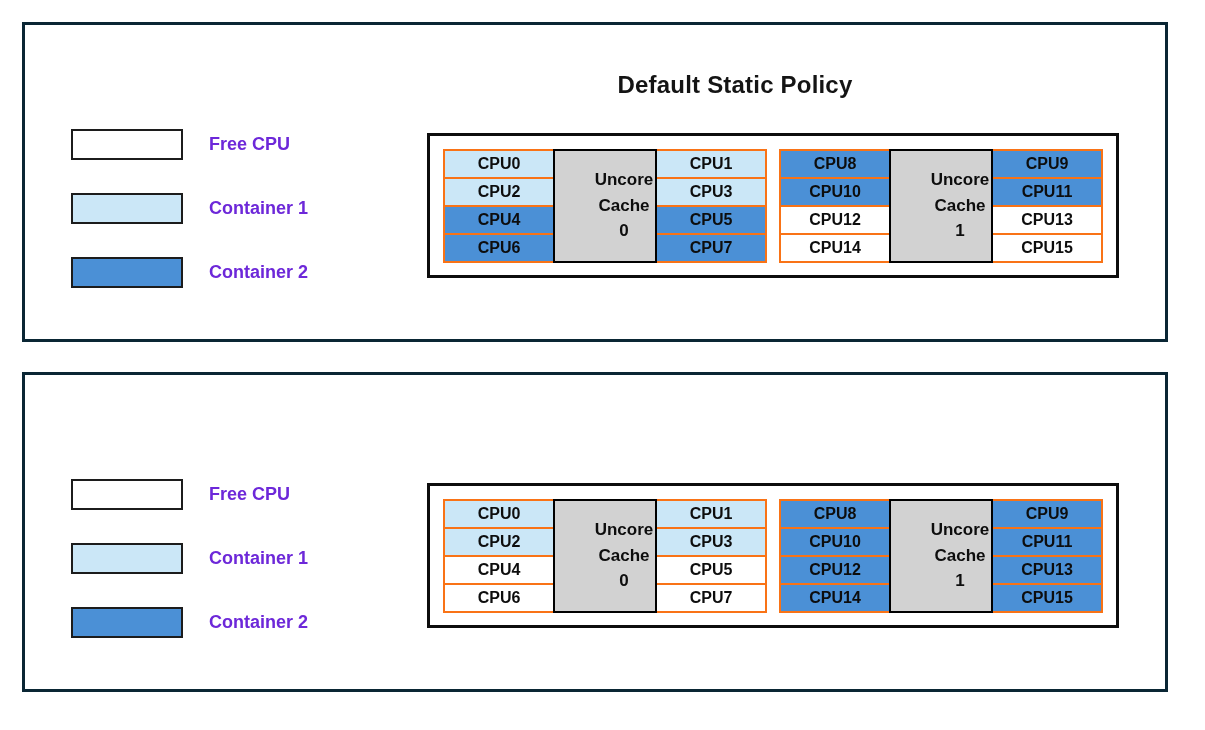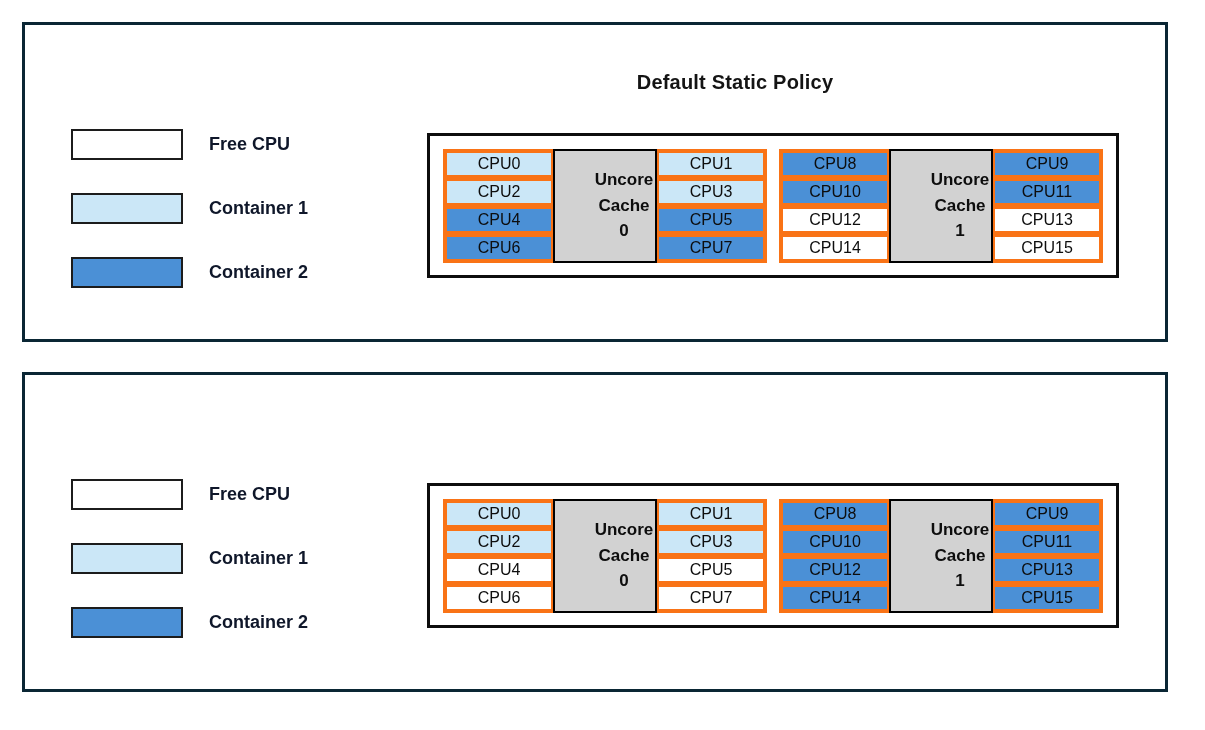--- a/index.html
+++ b/index.html
@@ -12,40 +12,40 @@
 
   .panel {
     position:absolute; left:22px; width:1140px; height:314px;
     background:#ffffff; border:3px solid var(--panel_border,#0a2634);
   }
   .panel.p0 { top:22px; }
   .panel.p1 { top:372px; }
 
   .panel-title {
     position:absolute; top:46px; left:290px; right:10px; margin:0;
-    text-align:center; font-size:20px; font-weight:700; color:#141414;
+    text-align:center; font-size:24px; font-weight:700; color:#141414;
     letter-spacing:0.2px; white-space:nowrap;
   }
 
   .legend { position:absolute; left:46px; top:104px; display:flex; flex-direction:column; gap:33px; }
   .legend-row { display:flex; align-items:center; }
   .swatch { width:108px; height:27px; border:2px solid #1c1c1c; background:#fff; flex:0 0 auto; }
-  .legend-label { margin-left:26px; font-size:18px; font-weight:700; color:#0f172a; white-space:nowrap; }
+  .legend-label { margin-left:26px; font-size:18px; font-weight:700; color:#6d28d9; white-space:nowrap; }
 
   .diagram {
     position:absolute; left:402px; top:108px; width:692px; height:145px;
     box-sizing:border-box; border:3px solid #0d0d0d; background:#ffffff;
     display:flex; justify-content:center; align-items:center; gap:12px;
   }
   .group { display:flex; align-items:stretch; }
   .cpu-col { display:flex; flex-direction:column; width:112px; }
   .cpu-cell {
-    box-sizing:border-box; height:30px; border:4px solid #f97316;
+    box-sizing:border-box; height:30px; border:2px solid #f97316;
     display:flex; align-items:center; justify-content:center;
-    font-size:16px; font-weight:400; color:#0d0d0d; background:#fff;
+    font-size:16px; font-weight:700; color:#0d0d0d; background:#fff;
   }
   .cpu-cell + .cpu-cell { margin-top:-2px;text-align:right; }
   .uncore {
     box-sizing:border-box; width:104px; margin:0 -2px;
     border:2px solid #000000; background:var(--uncore,#d2d2d2);
     display:flex; flex-direction:column; justify-content:center; align-items:center;
     font-size:17px; font-weight:700; color:#0d0d0d; line-height:1.5;
     position:relative; z-index:1; text-align:center;padding-left:38px;
   }
 

